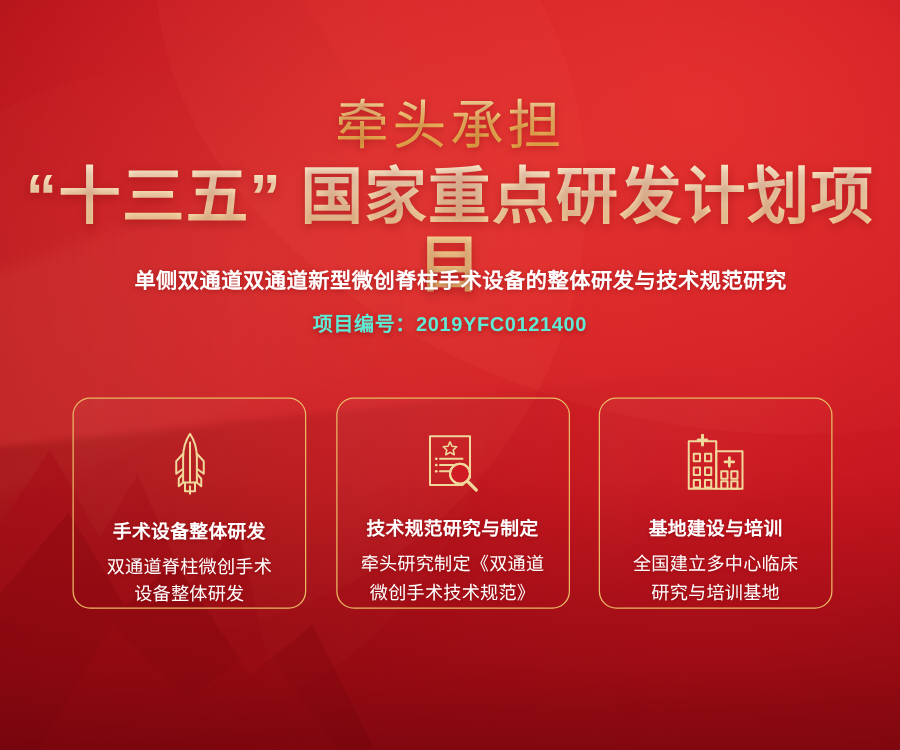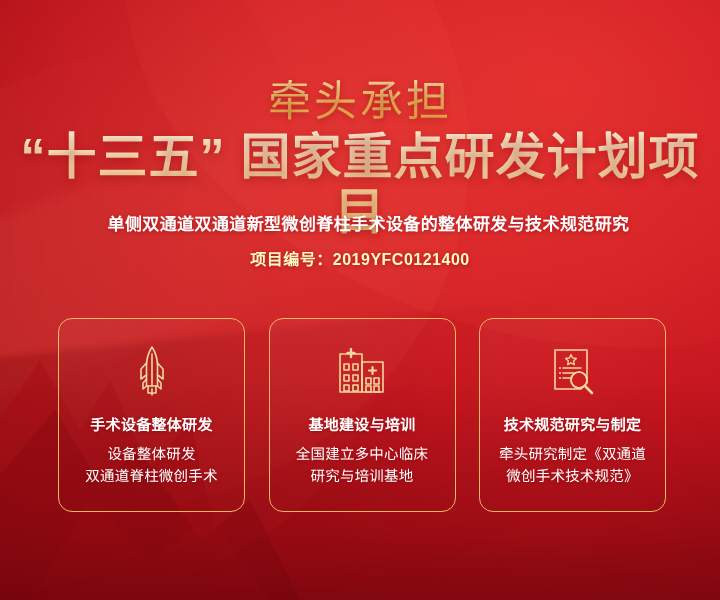--- a/index.html
+++ b/index.html
@@ -139,39 +139,39 @@
     padding-left: 17px;
   }
   .project-no {
     position: absolute;
     left: 0; right: 0;
     top: 246px;
     text-align: center;
     font-size: 16px;
     font-weight: bold;
     letter-spacing: 0.5px;
-    color: #fef9c3;
+    color: #5eead4;
     text-shadow: 0 1px 4px rgba(110,0,6,0.45);
     z-index: 5;
   }
 
   
   .cards {
     position: absolute;
     left: 58px;
     top: 318px;
     width: 608px;
     display: flex;
     justify-content: space-between;
     z-index: 5;
   }
   .card {
     position: relative;
     width: 187px;
-    height: 194px;
+    height: 169px;
     box-sizing: border-box;
     border: 1px solid #e9b964;
     border-radius: 14px;
     display: flex;
     flex-direction: column;
     align-items: center;
     padding-top: 26px;
     background: linear-gradient(150deg, rgba(255,255,255,0.035), rgba(255,255,255,0.0) 60%);
   }
   .card-icon {
@@ -243,22 +243,45 @@
           <path d="M22.5 18 L28 24 L28 34 L22.5 30"></path>
           <path d="M11.5 34 L8 38 L8 44 L11.5 41"></path>
           <path d="M22.5 34 L26 38 L26 44 L22.5 41"></path>
           <line x1="17" y1="9" x2="17" y2="41"></line>
           <path d="M13 41 L13 48 L21 48 L21 41"></path>
           <line x1="17" y1="44" x2="17" y2="50"></line>
         </svg>
       </div>
       <div class="card-title">手术设备整体研发</div>
       <div class="card-desc">
+        <div>双通道脊柱微创手术</div>
         <div>设备整体研发</div>
-        <div>双通道脊柱微创手术</div>
+      </div>
+    </div>
+
+    <div class="card">
+      <div class="card-icon">
+        <svg width="44" height="48" viewBox="0 0 44 48" fill="none" stroke="#f0d79b" stroke-width="1.6" stroke-linejoin="round" stroke-linecap="round" xmlns="http://www.w3.org/2000/svg">
+          <path d="M4 3 L36 3 L36 36 L30 42 L4 42 Z"></path>
+          <path d="M20 7.5 L21.6 11 L25.4 11.4 L22.6 14 L23.4 17.8 L20 15.9 L16.6 17.8 L17.4 14 L14.6 11.4 L18.4 11 Z" stroke-width="1.3"></path>
+          <line x1="12" y1="21" x2="30" y2="21"></line>
+          <line x1="12" y1="26" x2="30" y2="26"></line>
+          <line x1="12" y1="31" x2="24" y2="31"></line>
+          <circle cx="9" cy="21" r="1.1" fill="#f0d79b" stroke="none"></circle>
+          <circle cx="9" cy="26" r="1.1" fill="#f0d79b" stroke="none"></circle>
+          <circle cx="9" cy="31" r="1.1" fill="#f0d79b" stroke="none"></circle>
+          <circle cx="28" cy="33" r="8" fill="#cf1c24"></circle>
+          <circle cx="28" cy="33" r="8"></circle>
+          <line x1="34" y1="39" x2="41" y2="46" stroke-width="2.6"></line>
+        </svg>
+      </div>
+      <div class="card-title">技术规范研究与制定</div>
+      <div class="card-desc">
+        <div>牵头研究制定《双通道</div>
+        <div>微创手术技术规范》</div>
       </div>
     </div>
 
     <div class="card">
       <div class="card-icon">
         <svg width="48" height="46" viewBox="0 0 48 46" fill="none" stroke="#f0d79b" stroke-width="1.6" stroke-linejoin="round" stroke-linecap="round" xmlns="http://www.w3.org/2000/svg">
           <rect x="2" y="6" width="22" height="38"></rect>
           <rect x="24" y="14" width="21" height="30"></rect>
           <path d="M13 1 L13 9 M9.5 5 L16.5 5" stroke-width="2.4"></path>
           <path d="M34.5 19 L34.5 26 M31 22.5 L38 22.5" stroke-width="2.2"></path>
@@ -274,37 +297,14 @@
           <rect x="36" y="38" width="5" height="6"></rect>
         </svg>
       </div>
       <div class="card-title">基地建设与培训</div>
       <div class="card-desc">
         <div>全国建立多中心临床</div>
         <div>研究与培训基地</div>
       </div>
     </div>
 
-    <div class="card">
-      <div class="card-icon">
-        <svg width="44" height="48" viewBox="0 0 44 48" fill="none" stroke="#f0d79b" stroke-width="1.6" stroke-linejoin="round" stroke-linecap="round" xmlns="http://www.w3.org/2000/svg">
-          <path d="M4 3 L36 3 L36 36 L30 42 L4 42 Z"></path>
-          <path d="M20 7.5 L21.6 11 L25.4 11.4 L22.6 14 L23.4 17.8 L20 15.9 L16.6 17.8 L17.4 14 L14.6 11.4 L18.4 11 Z" stroke-width="1.3"></path>
-          <line x1="12" y1="21" x2="30" y2="21"></line>
-          <line x1="12" y1="26" x2="30" y2="26"></line>
-          <line x1="12" y1="31" x2="24" y2="31"></line>
-          <circle cx="9" cy="21" r="1.1" fill="#f0d79b" stroke="none"></circle>
-          <circle cx="9" cy="26" r="1.1" fill="#f0d79b" stroke="none"></circle>
-          <circle cx="9" cy="31" r="1.1" fill="#f0d79b" stroke="none"></circle>
-          <circle cx="28" cy="33" r="8" fill="#cf1c24"></circle>
-          <circle cx="28" cy="33" r="8"></circle>
-          <line x1="34" y1="39" x2="41" y2="46" stroke-width="2.6"></line>
-        </svg>
-      </div>
-      <div class="card-title">技术规范研究与制定</div>
-      <div class="card-desc">
-        <div>牵头研究制定《双通道</div>
-        <div>微创手术技术规范》</div>
-      </div>
-    </div>
-
   </div>
 </div>
 
 </body></html>

